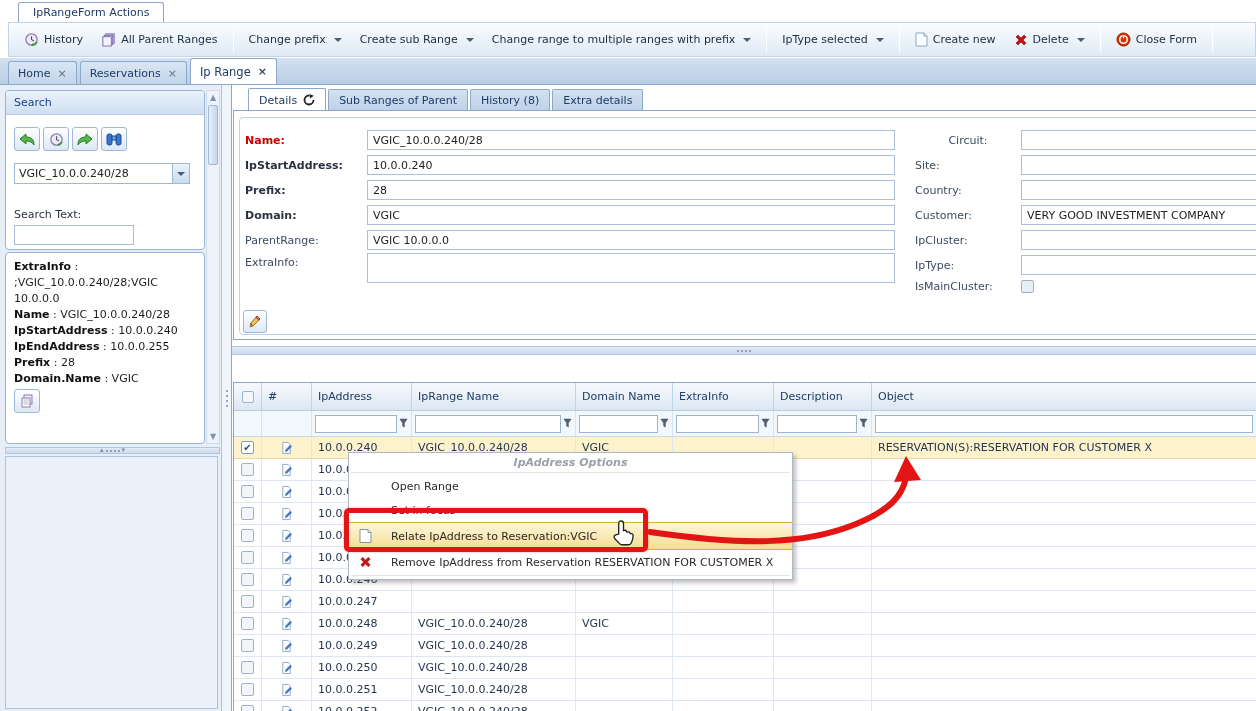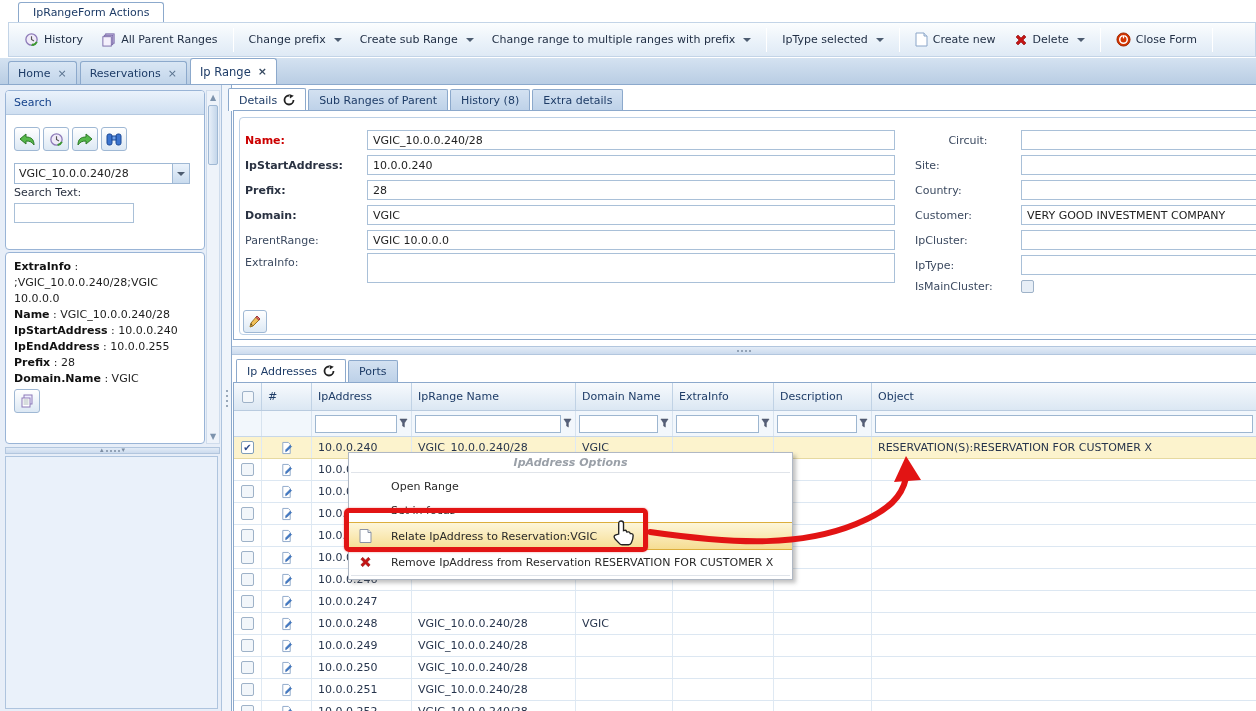--- a/index.html
+++ b/index.html
@@ -40,21 +40,21 @@
   .combo .dbtn { width:18px; border:1px solid #9fb8d4; background:linear-gradient(#eaf2fb,#c9dbee); display:flex; align-items:center; justify-content:center; }
   .sdetails { padding:6px 8px; line-height:16px; color:#1d1d1d; }
   .sdetails b { color:#111; }
   .scroll { position:absolute; left:206px; top:5px; width:14px; height:354px; background:#eef3fa; border:1px solid #cfdcec; }
   .sarrow { position:absolute; left:0; width:12px; height:13px; color:#7d93ad; font-size:8px; text-align:center; line-height:13px; }
   .sthumb { position:absolute; left:1px; top:14px; width:10px; height:60px; background:linear-gradient(90deg,#e7eff9,#c4d6ea); border:1px solid #9fb8d4; border-radius:2px; }
   .hsplit { display:flex; align-items:center; justify-content:center; gap:2px; background:linear-gradient(#e2ebf6,#ccdbee); border:1px solid #b2c6de; }
   .dot { width:2px; height:2px; background:#7d8ea3; border-radius:1px; }
 
   
-  .dtabs { left:228px; top:88px; height:23px; display:flex; align-items:center; }
+  .dtabs { left:248px; top:88px; height:23px; display:flex; align-items:center; }
   .dtab { height:22px; display:flex; align-items:center; gap:6px; padding:0 10px; margin-right:2px;
     background:linear-gradient(#d3e1f1,#bdd1e8); border:1px solid #8ca9cc; border-bottom:none; border-radius:2px 2px 0 0; color:#1e3c67; }
   .dtab.active { background:#fff; height:23px; }
   .detailbox { left:233px; top:110px; width:1030px; height:230px; border:1px solid #8ca9cc; background:#fff; }
   .innerbox { position:absolute; left:5px; top:6px; width:1026px; height:218px; border:1px solid #bcd0e6; border-radius:4px; }
   .frow { position:absolute; display:flex; align-items:center; }
   .flabel { color:#3c4a60; }
   .flabel.bold { font-weight:bold; color:#2a3242; }
   .flabel.req { color:#cc0000; font-weight:bold; }
   .finput { border:1px solid #a9c0d8; height:20px; padding:0 5px; font:11px "DejaVu Sans",sans-serif; color:#222; background:#fff; }
@@ -210,21 +210,21 @@
                 <rect x="6" y="4" width="4" height="4" fill="#6ea0e8" stroke="#1d4a96"></rect>
               </svg>
           </span>
         </div>
         <div class="combo" style="margin-top:12px;">
           <input value="VGIC_10.0.0.240/28" style="">
           <span class="dbtn">
               <span class="chev" style="margin:0;"></span>
             </span>
         </div>
-        <div style="margin-top:2px; color:#2a3242;">Search Text:</div>
+        <div style="margin-top:24px; color:#2a3242;">Search Text:</div>
         <input class="finput" style="width: 120px; margin-top: 4px;" value="">
       </div>
     </div>
 
     <div class="panel" style="top:167px; height:192px;">
       <div class="sdetails">
         <div><b>ExtraInfo</b><span> : </span><span>;VGIC_10.0.0.240/28;VGIC 10.0.0.0</span></div>
         <div><b>Name</b><span> : </span><span>VGIC_10.0.0.240/28</span></div>
         <div><b>IpStartAddress</b><span> : </span><span>10.0.0.240</span></div>
         <div><b>IpEndAddress</b><span> : </span><span>10.0.0.255</span></div>
@@ -349,32 +349,20 @@
       </svg>
   </div>
 
   <div class="abs hsplit" style="left:232px; top:346px; width:1024px; height:9px; border-left:none; border-right:none;">
     <span class="dot"></span>
       <span class="dot"></span>
       <span class="dot"></span>
       <span class="dot"></span>
   </div>
 
-  <div class="abs gtabs">
-    <div class="dtab active">
-      <span>Ip Addresses</span>
-      <svg width="12" height="12" viewBox="0 0 12 12">
-          <path d="M6 1.5 a4.5 4.5 0 1 0 4.5 4.5" fill="none" stroke="#222" stroke-width="1.8"></path>
-          <path d="M6.2 0 L10.8 1.8 L7 4.6 Z" fill="#222"></path>
-        </svg>
-    </div>
-    <div class="dtab">
-      <span>Ports</span>
-    </div>
-  </div>
 
   <div class="abs gridwrap">
 
     <div class="ghead">
       <div class="gh" style="width:28px; justify-content:center;">
         <span class="cb" style="width:12px;height:12px;"></span>
       </div>
       <div class="gh" style="width:50px;">
           <span>#</span>
         </div>

